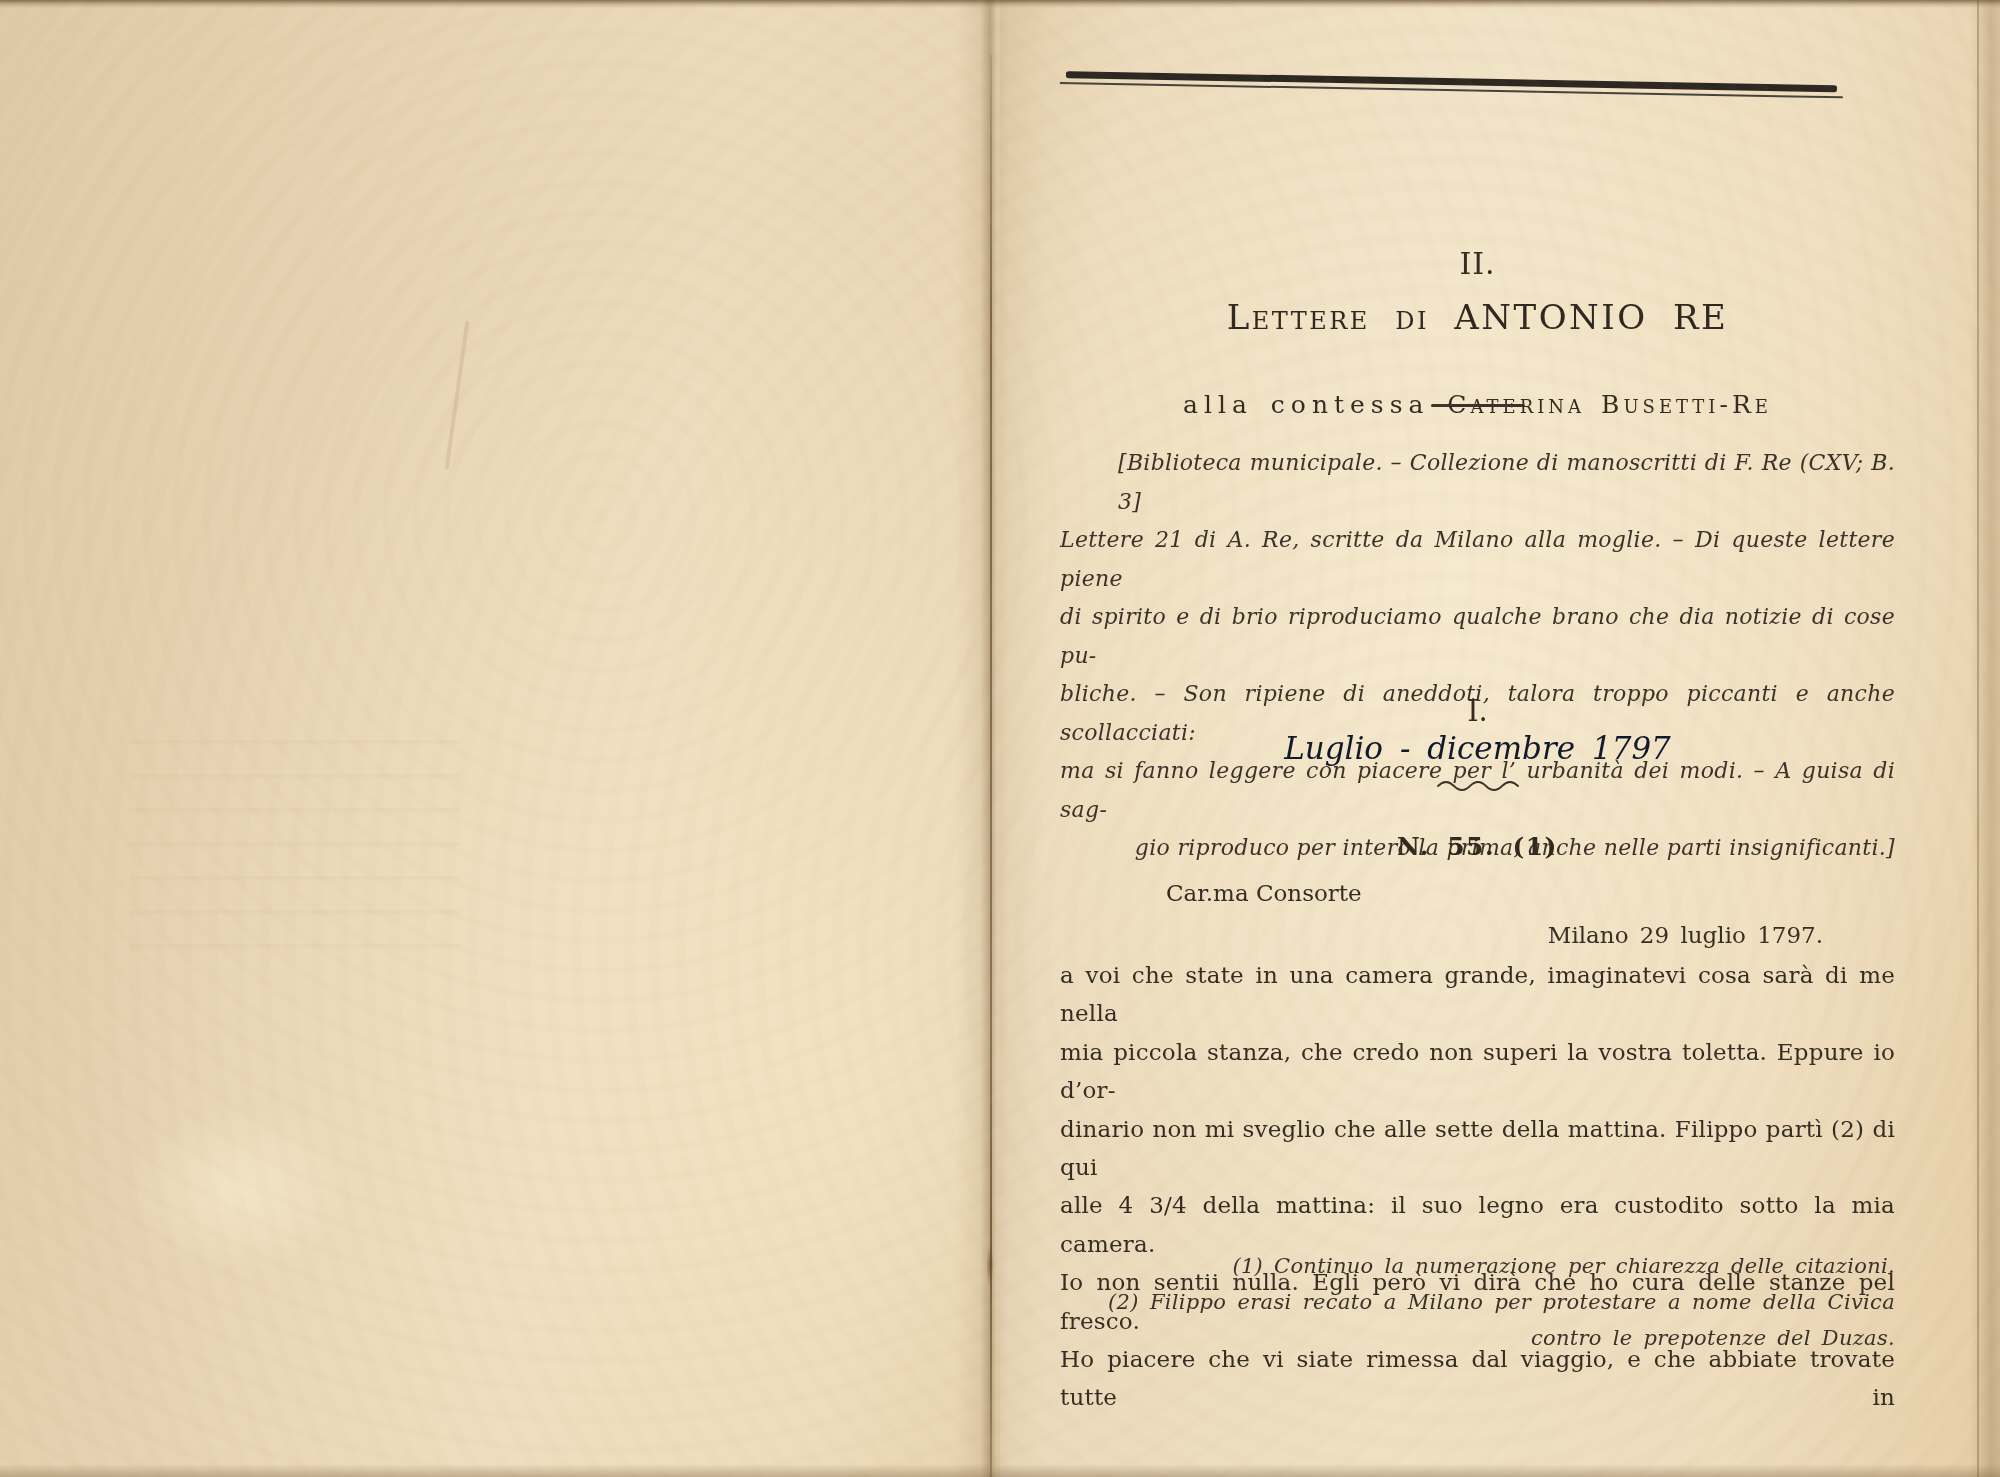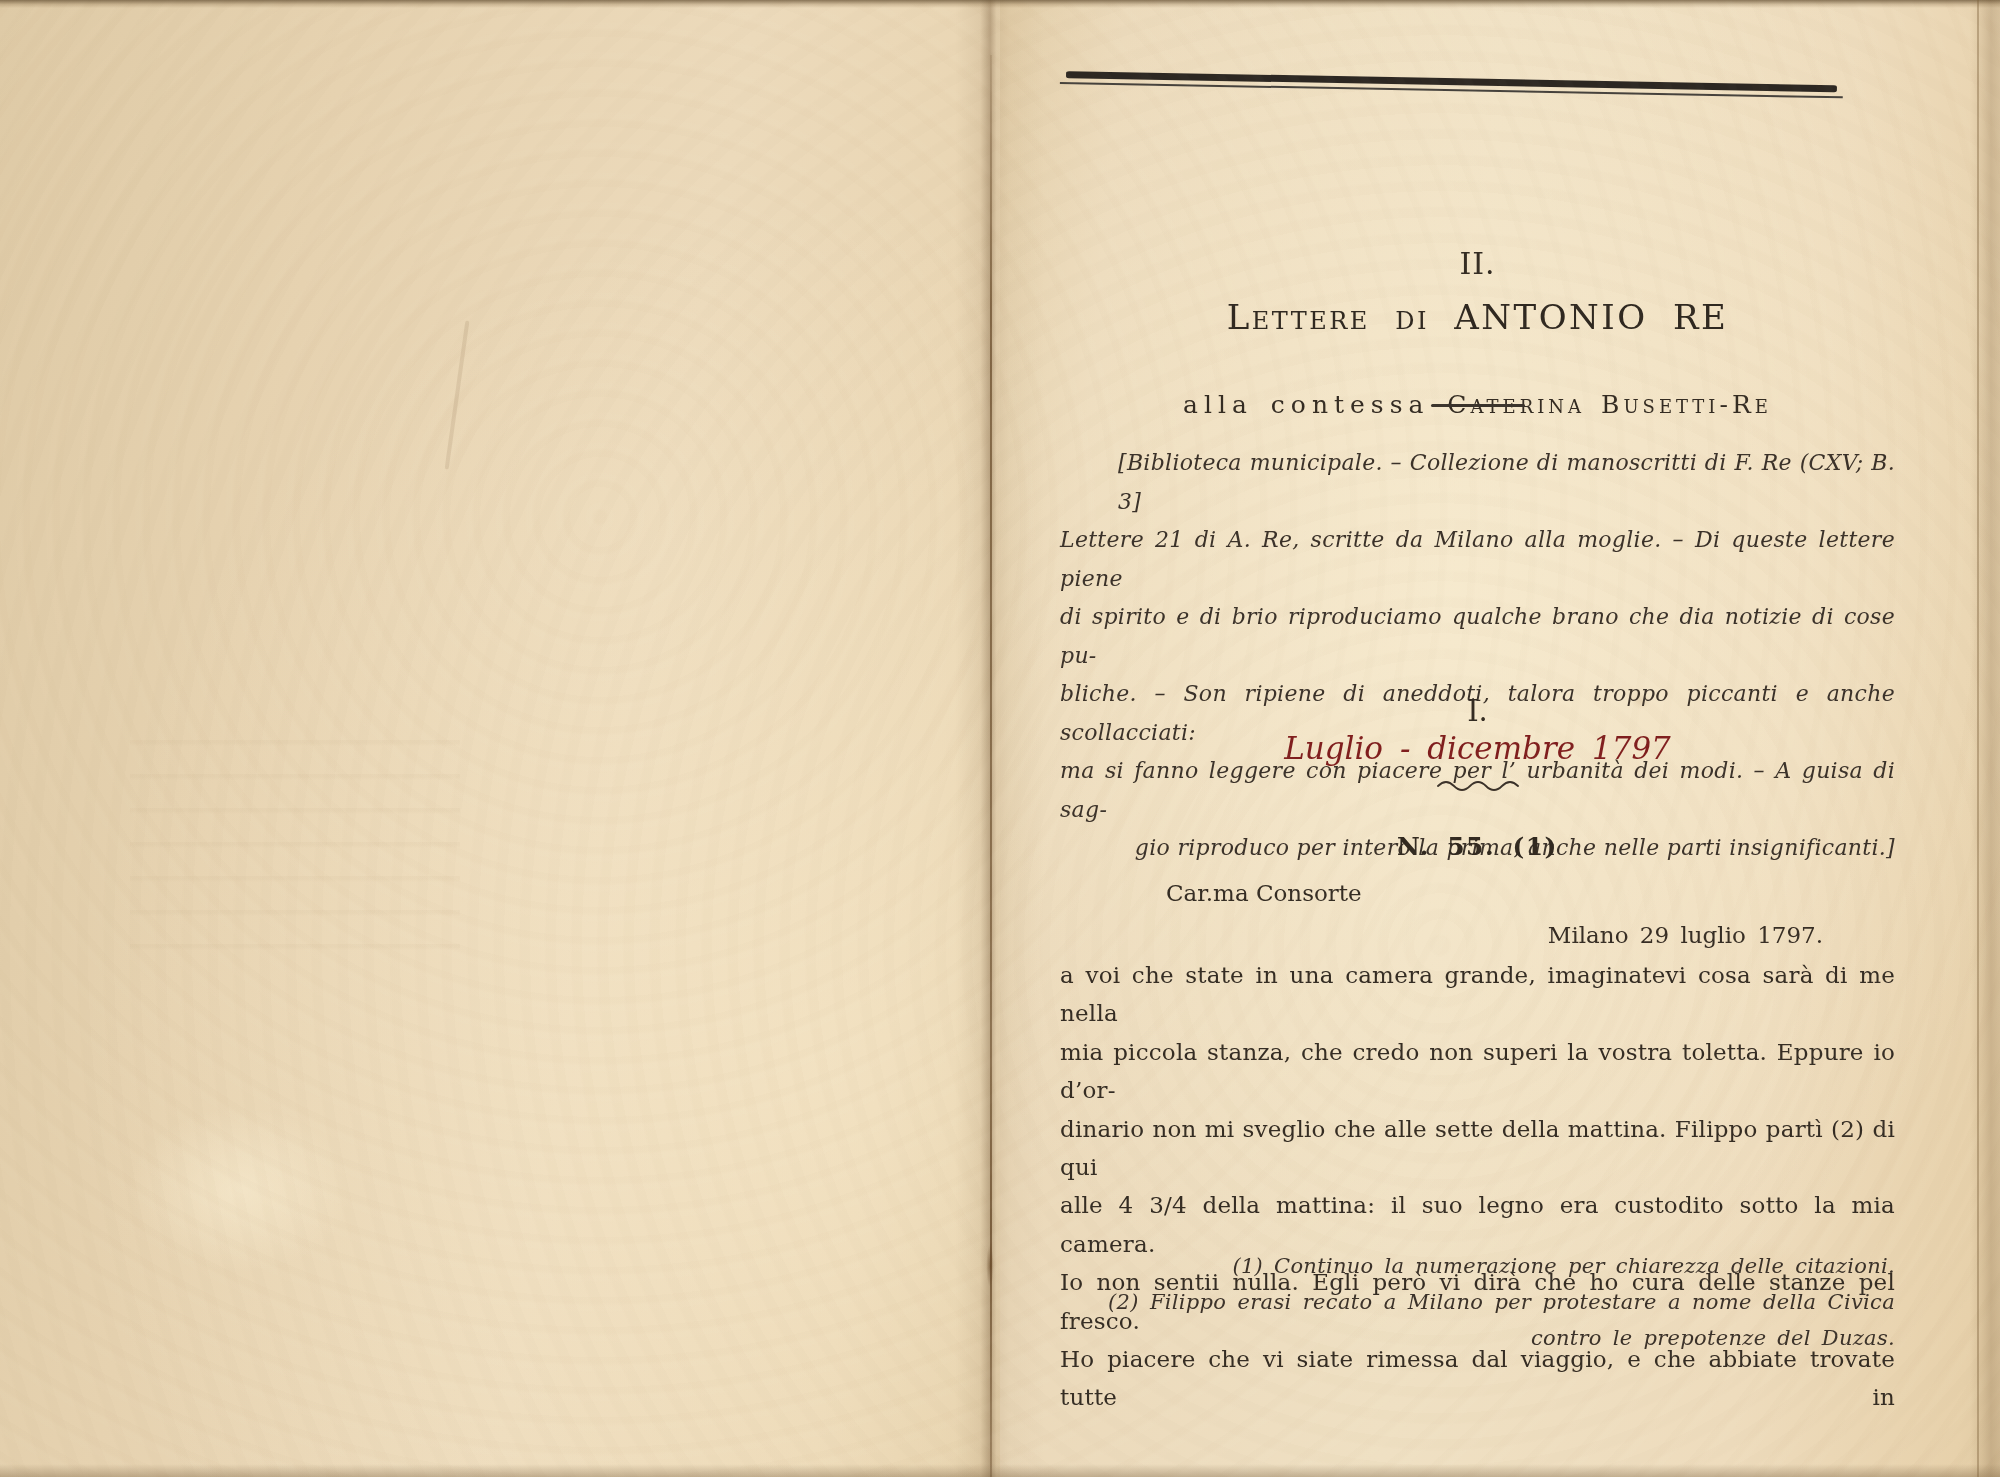--- a/index.html
+++ b/index.html
@@ -68,21 +68,21 @@
   .book-subtitle{top:364px;text-align:center;font-size:25px;color:#332b22;letter-spacing:6px;word-spacing:4px;white-space:nowrap;margin-top:26px;}
   .book-subtitle .sc{font-variant:small-caps;letter-spacing:4px;}
   .title-rule{top:404px;left:50%!important;right:auto;width:94px;height:3px;margin-left:-47px;background:#3a332b;border-radius:2px;}
   .editorial-note{top:444px;font-size:22px;line-height:38.5px;font-style:italic;color:#3a3129;letter-spacing:.3px;}
   .jline{text-align:justify;text-align-last:justify;}
   .lline{text-align:right;}
   .indent1{padding-left:58px;}
   .indent2{padding-left:30px;}
   .indent3{padding-left:48px;}
   .section-no{top:694px;text-align:center;font-size:29px;color:#332b22;}
-  .section-date{top:730px;text-align:center;font-size:31px;font-style:italic;word-spacing:7px;color:#7f1d1d;}
+  .section-date{top:730px;text-align:center;font-size:31px;font-style:italic;word-spacing:7px;color:#0f172a;}
   .squiggle{top:776px;text-align:center;}
   .letter-no{top:832px;text-align:center;font-size:25px;font-weight:700;letter-spacing:1.5px;word-spacing:7px;color:#30281f;}
   .salutation{top:880px;font-size:23px;padding-left:106px;color:#342c23;}
   .dateline{top:922px;font-size:23px;text-align:right;padding-right:72px;word-spacing:4px;color:#362d24;}
   .letter-body{top:956px;font-size:23px;line-height:38.4px;color:#342c23;letter-spacing:.2px;}
   .footnotes{top:1248px;font-size:21px;line-height:36px;font-style:italic;color:#3a3129;letter-spacing:.3px;word-spacing:4px;}
 </style>
 </head>
 <body>
 

